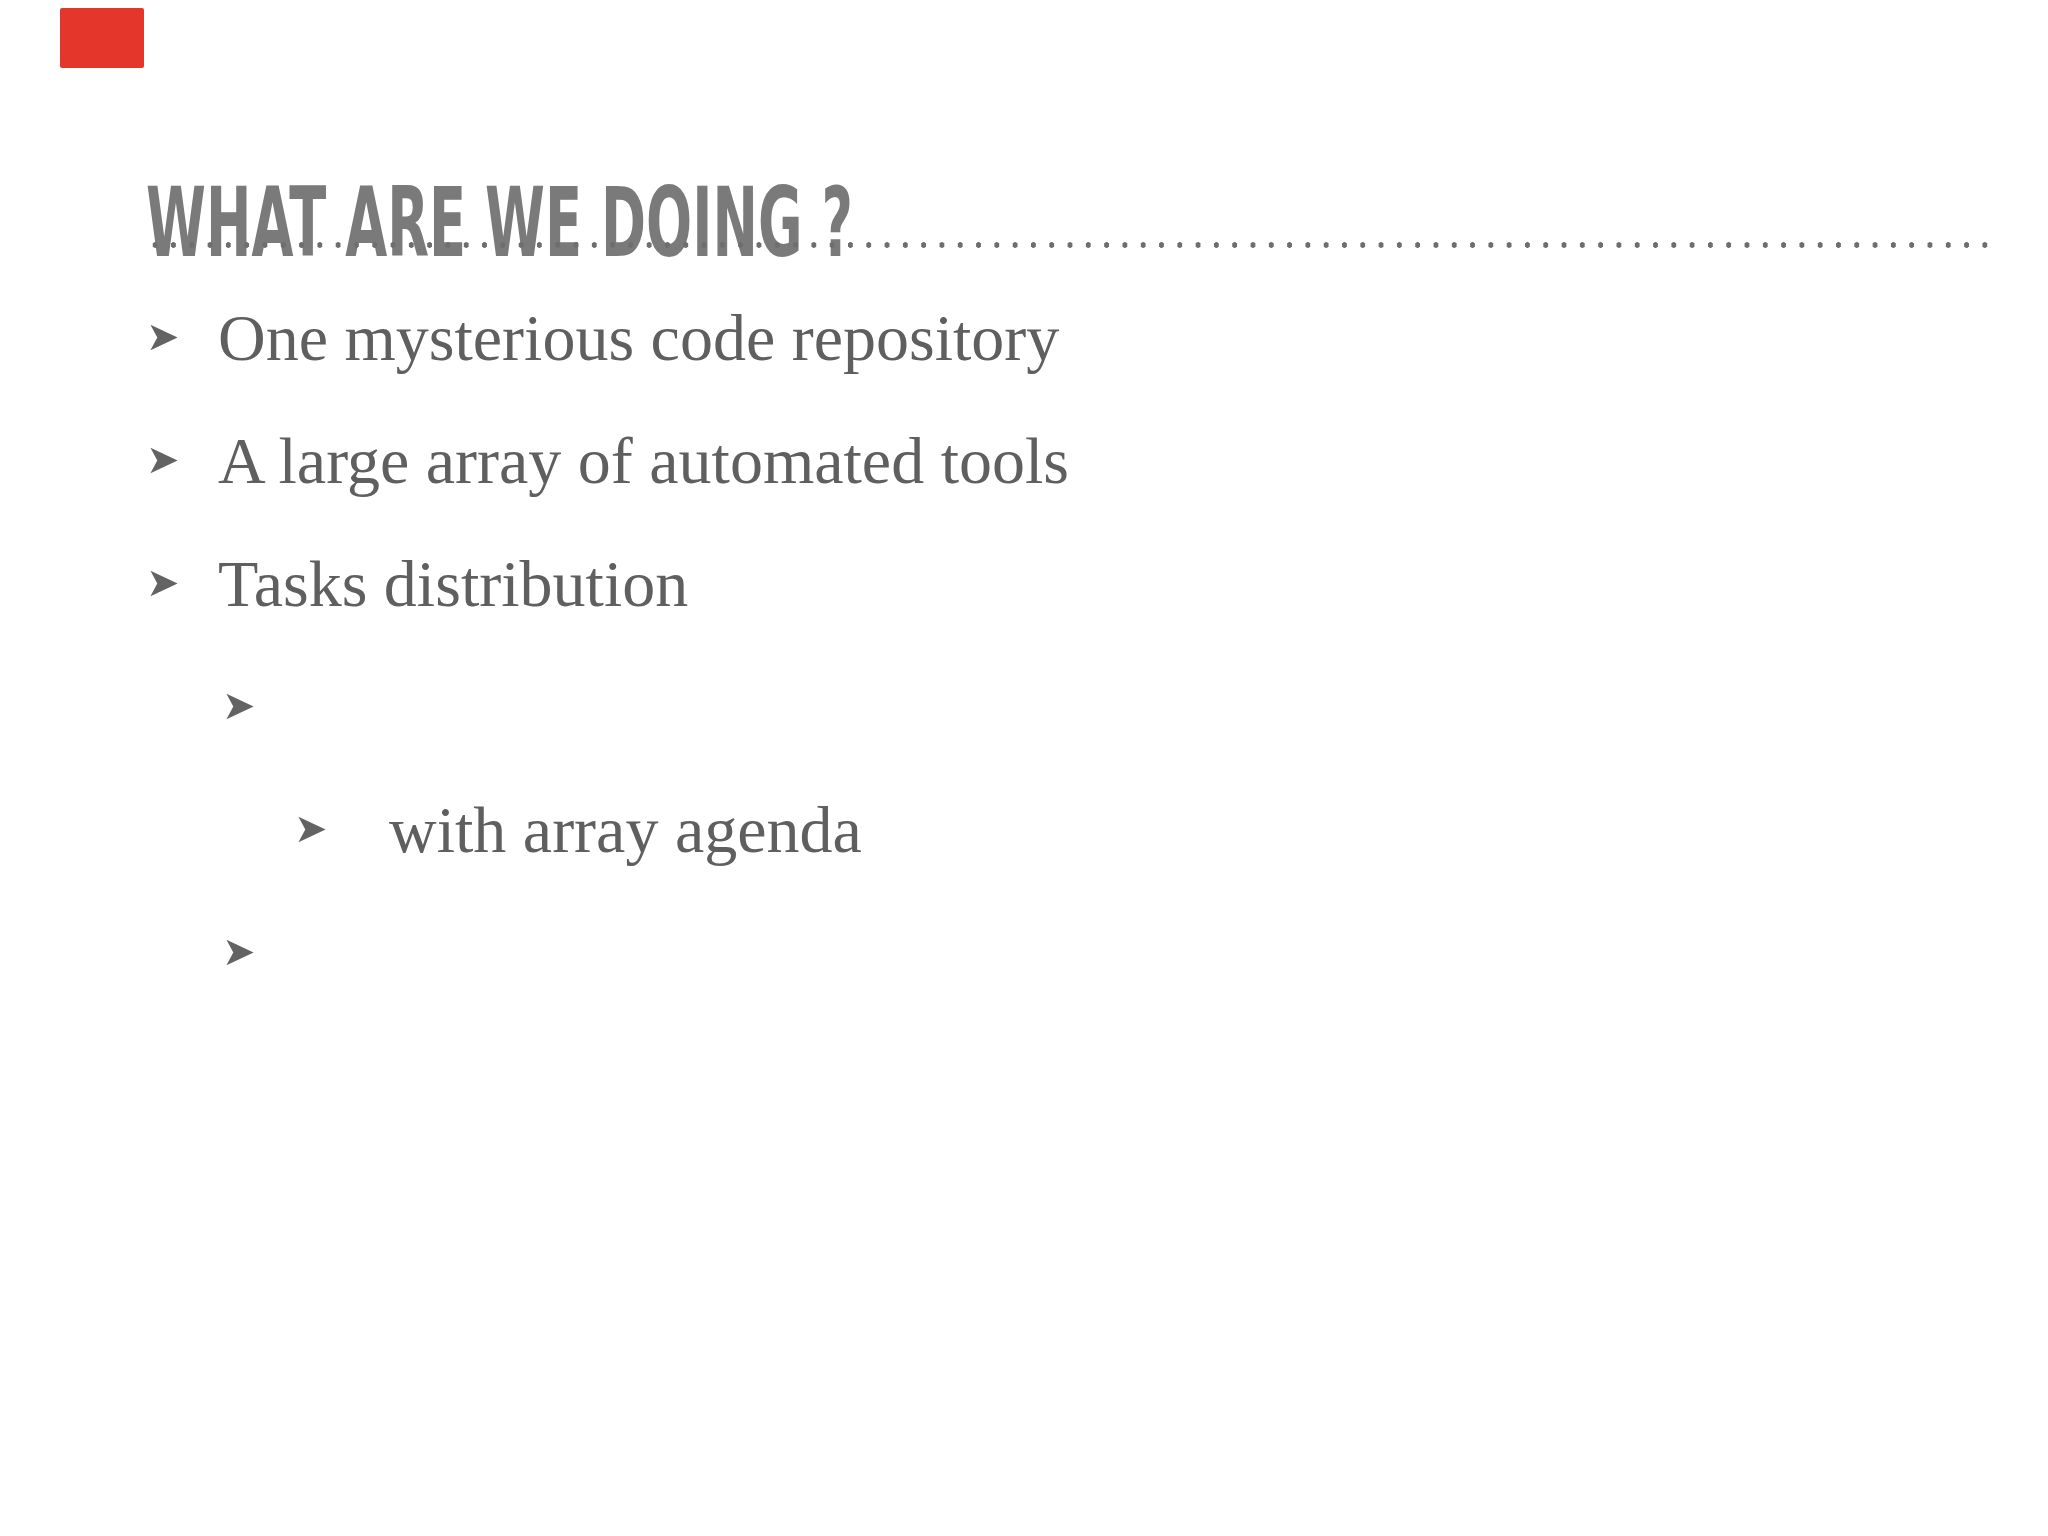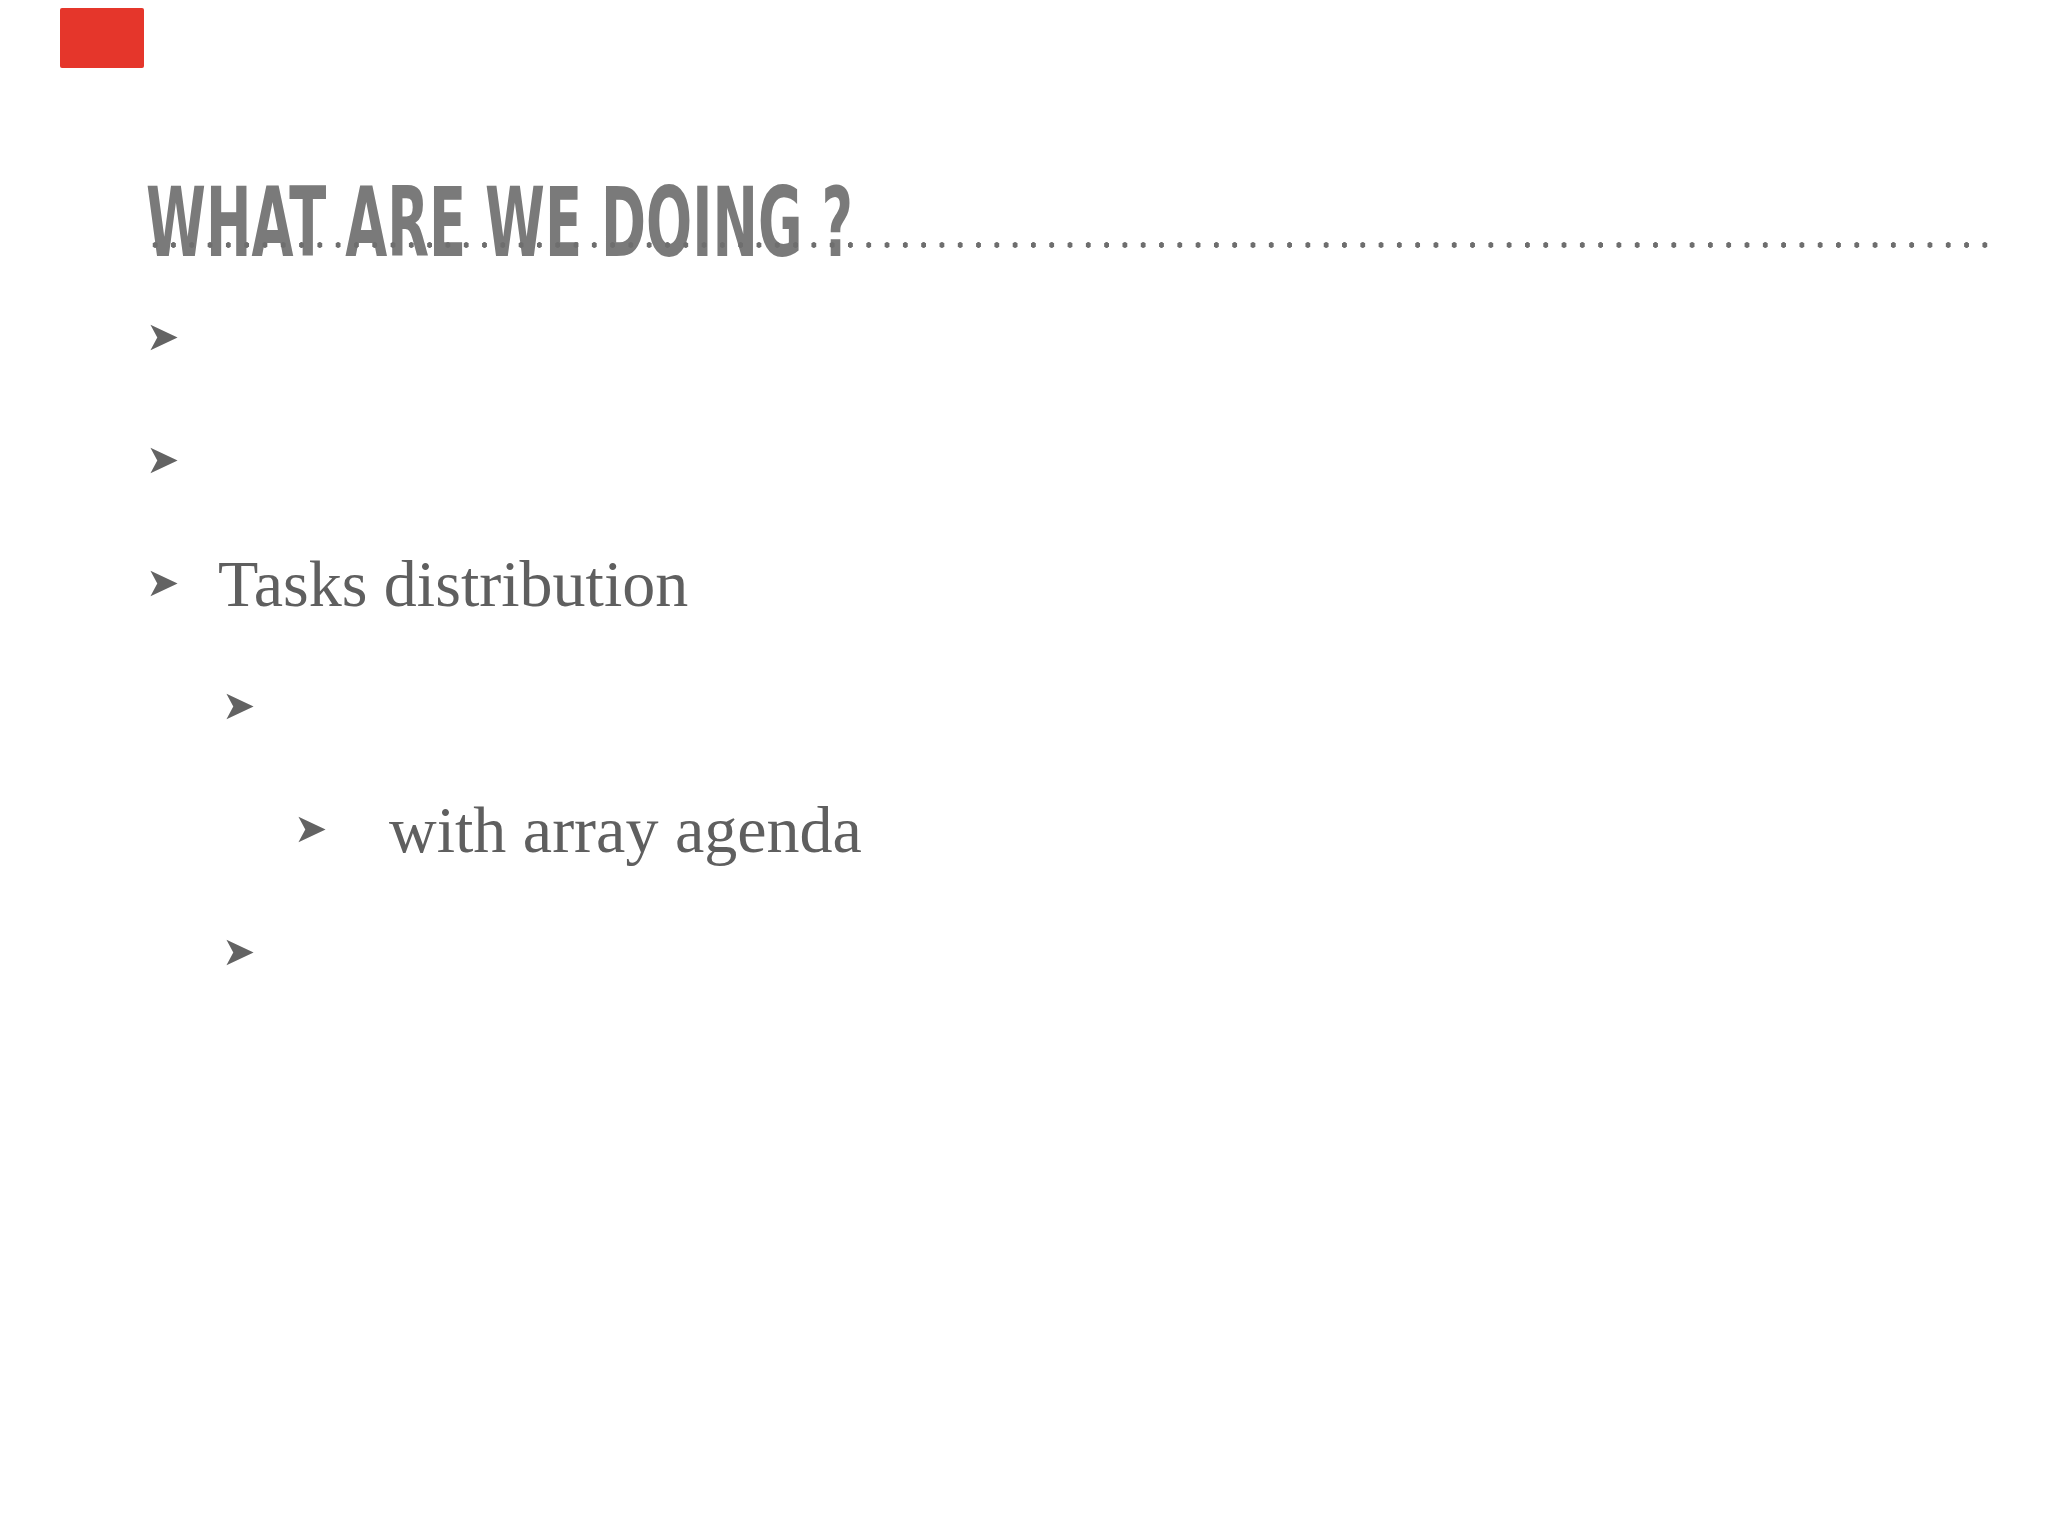--- a/index.html
+++ b/index.html
@@ -90,23 +90,25 @@
 
   <div class="corner-marker"></div>
 
   <h1 class="slide-title">WHAT ARE WE DOING ?</h1>
 
   <div class="dotted-divider"></div>
 
   <ul class="bullet-list">
     <li class="l1">
       <span class="bullet">➤</span>
+      <span>One mysterious code repository</span>
     </li>
     <li class="l1">
       <span class="bullet">➤</span>
+      <span>A large array of automated tools</span>
     </li>
     <li class="l1">
       <span class="bullet">➤</span>
       <span>Tasks distribution</span>
     </li>
     <li class="l2">
       <span class="bullet">➤</span>
     </li>
     <li class="l3">
       <span class="bullet">➤</span>

